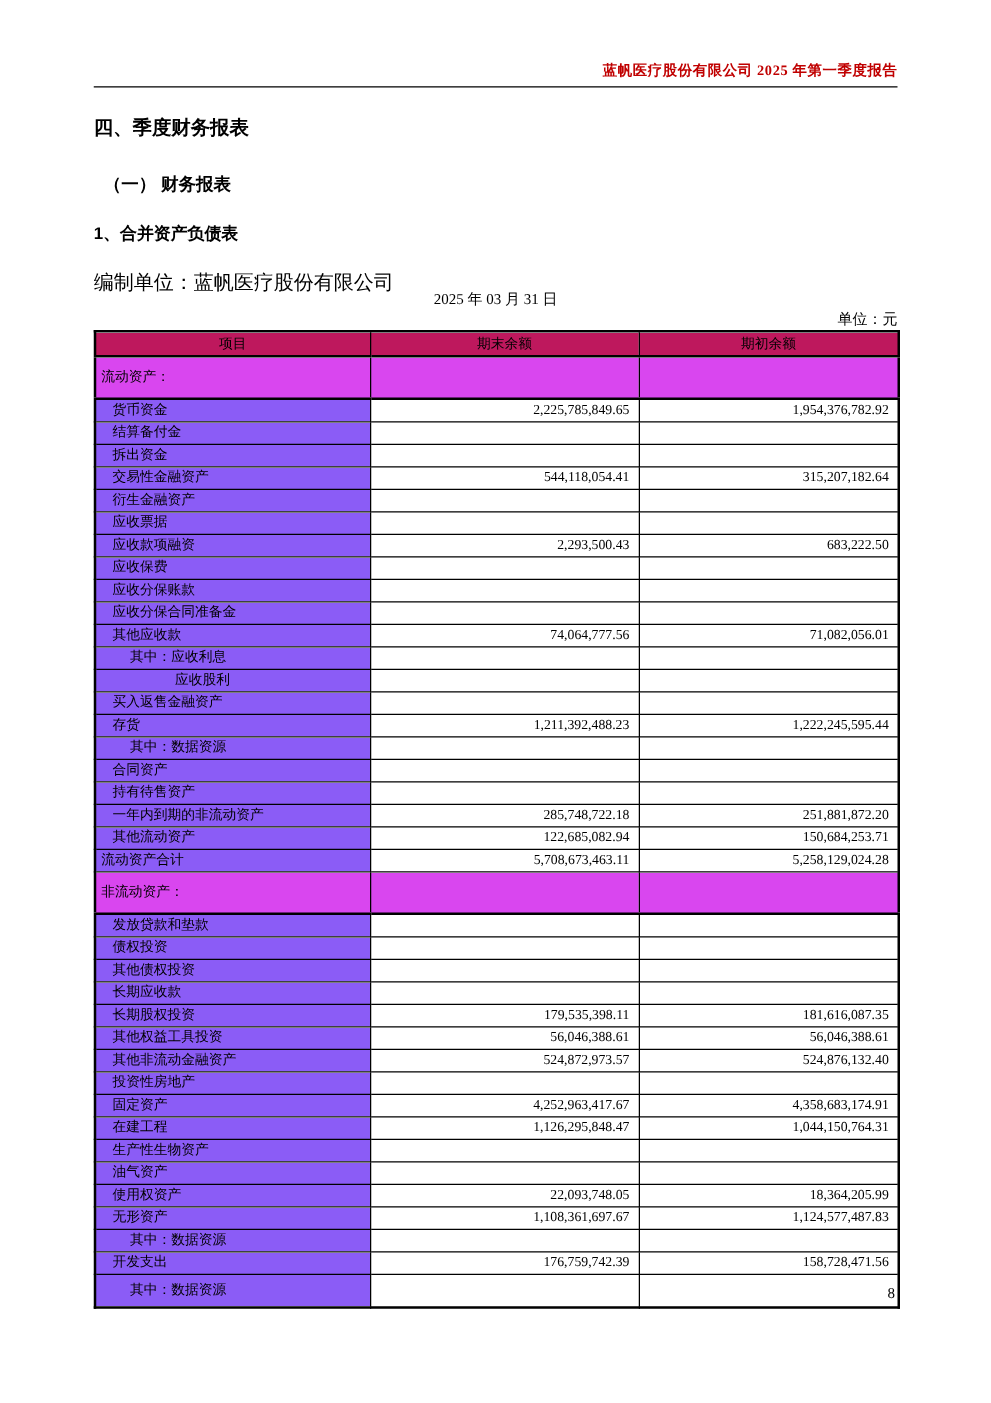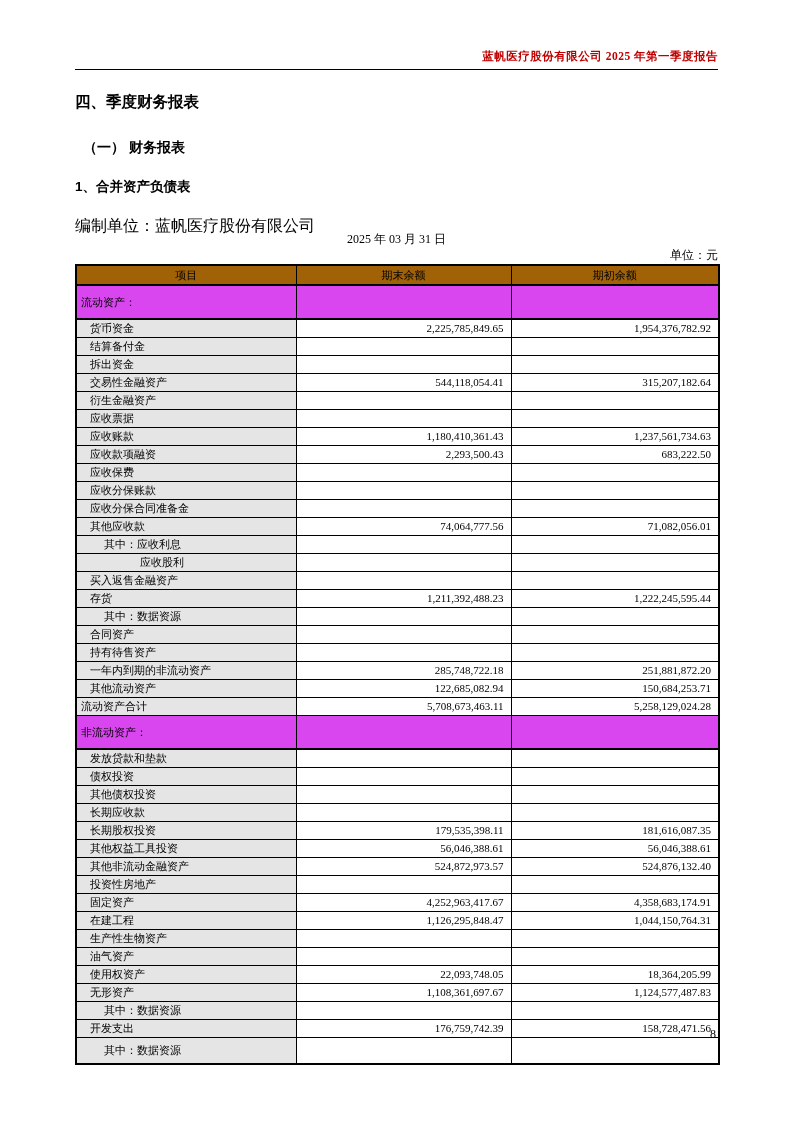--- a/index.html
+++ b/index.html
@@ -45,24 +45,24 @@
   }
   table.fin col.c1 { width:220px; }
   table.fin col.c2 { width:215px; }
   table.fin col.c3 { width:208px; }
   table.fin th, table.fin td {
     border:1px solid #000; height:15px; line-height:13px;
     padding:1px 2px; vertical-align:middle; overflow:hidden;
     white-space:nowrap;
   }
   table.fin thead th {
-    background:#a16207; text-align:center; font-weight:normal;
+    background:#be185d; text-align:center; font-weight:normal;
     border-bottom:2px solid #000; height:16px;
   }
-  table.fin tbody td.lbl { background:#e5e5e5; }
+  table.fin tbody td.lbl { background:#8b5cf6; }
   table.fin tbody tr.section td {
     background:#d946ef; height:30px; border-bottom:2px solid #000;
   }
   table.fin td.num { text-align:right; padding-right:7px; }
   table.fin td.ind0 { padding-left:4px; }
   table.fin td.ind1 { padding-left:13px; }
   table.fin td.ind2 { padding-left:27px; }
   table.fin td.ind3 { padding-left:63px; }
   table.fin tr.tall td { height:23px; }
 
@@ -127,25 +127,20 @@
           <td class="lbl ind1">衍生金融资产</td>
           <td class="num"></td>
           <td class="num"></td>
         </tr>
         <tr>
           <td class="lbl ind1">应收票据</td>
           <td class="num"></td>
           <td class="num"></td>
         </tr>
         <tr>
-          <td class="lbl ind1">应收账款</td>
-          <td class="num">1,180,410,361.43</td>
-          <td class="num">1,237,561,734.63</td>
-        </tr>
-        <tr>
           <td class="lbl ind1">应收款项融资</td>
           <td class="num">2,293,500.43</td>
           <td class="num">683,222.50</td>
         </tr>
         <tr>
           <td class="lbl ind1">应收保费</td>
           <td class="num"></td>
           <td class="num"></td>
         </tr>
         <tr>

